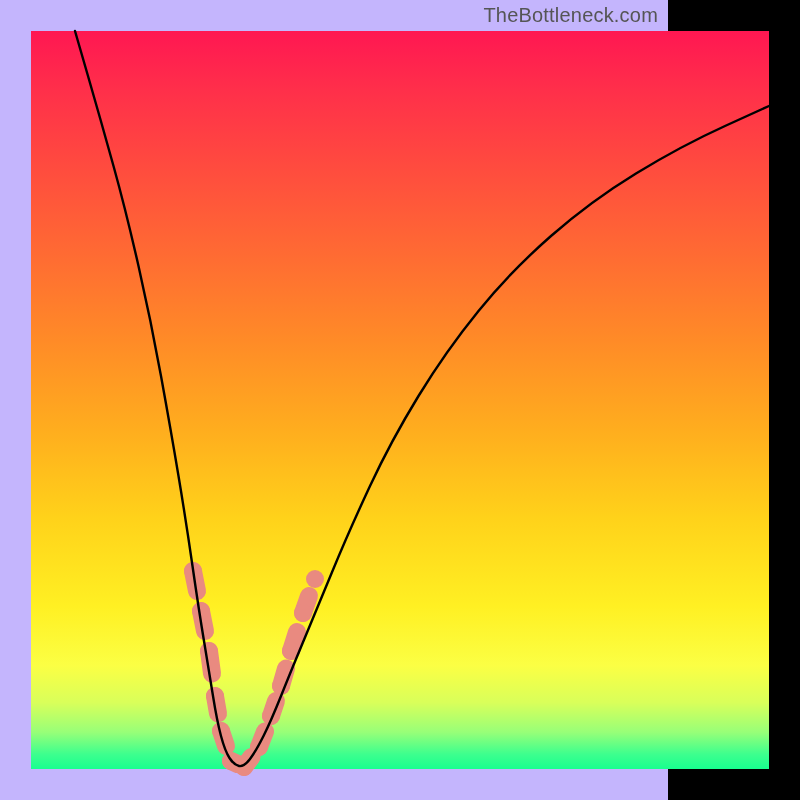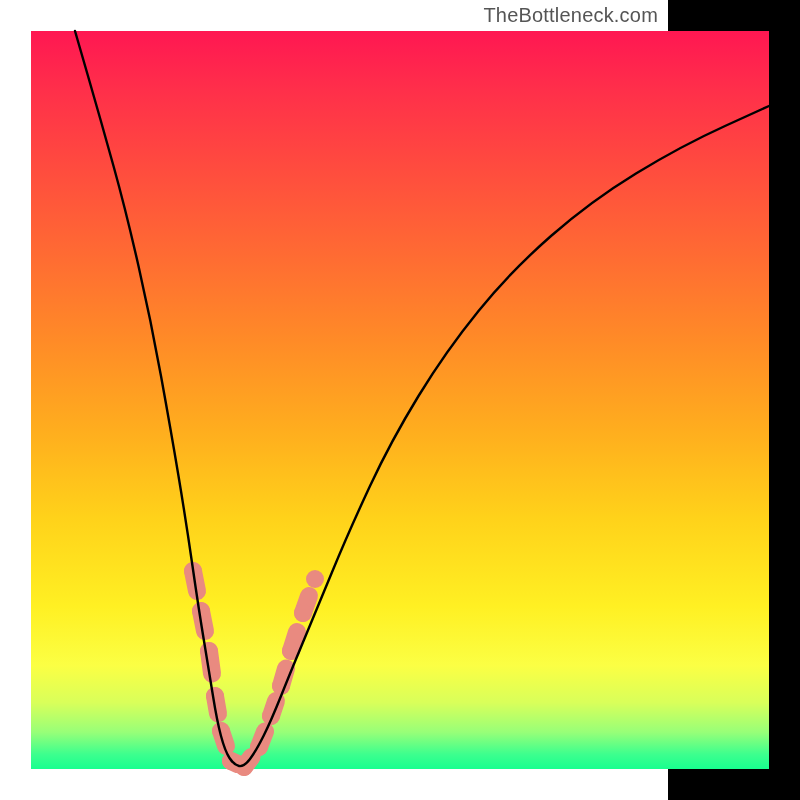--- a/index.html
+++ b/index.html
@@ -9,21 +9,21 @@
     height: 800px;
     background: #000000;
     overflow: hidden;
   }
   .frame {
     position: absolute;
     top: 0;
     left: 0;
     width: 668px;
     height: 800px;
-    background: #ffffff;
+    background: #c4b5fd;
   }
   .plot-area {
     position: absolute;
     top: 31px;
     left: 31px;
     width: 738px;
     height: 738px;
     
     background: linear-gradient(to bottom,
       #ff1752 0%,

